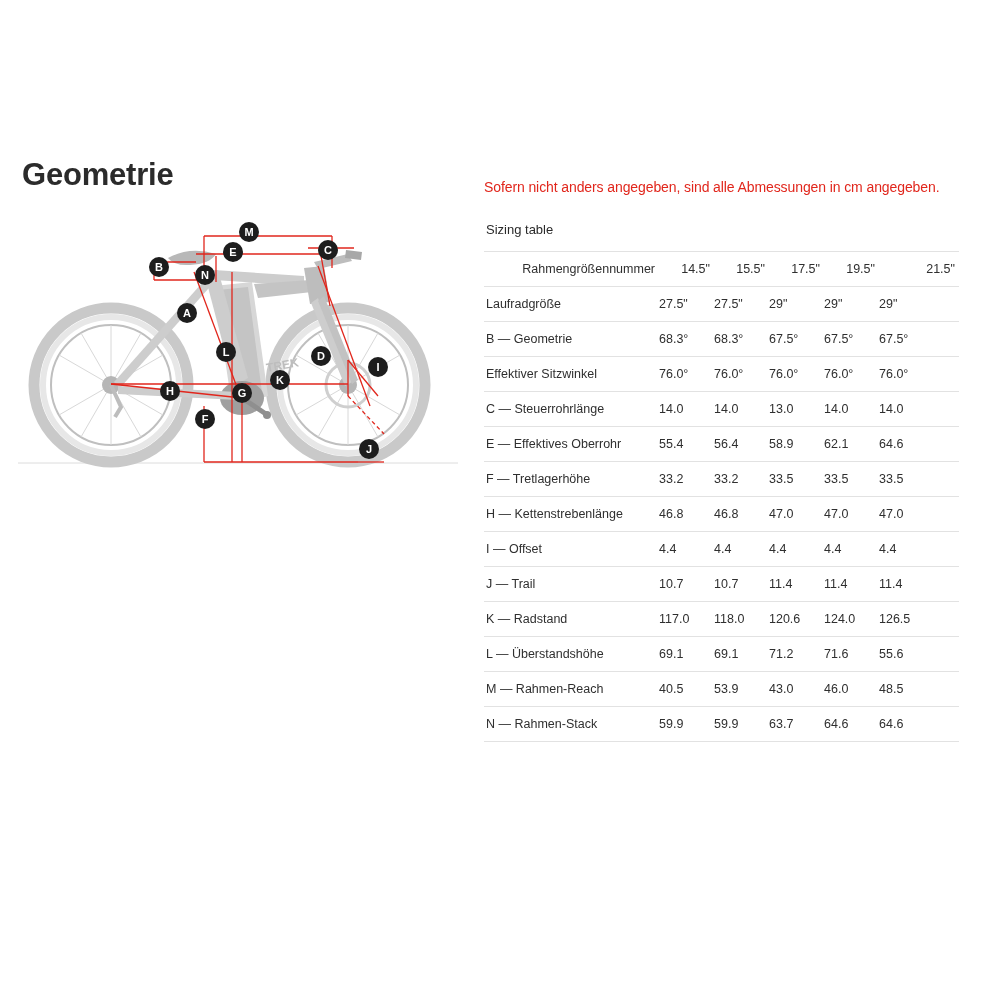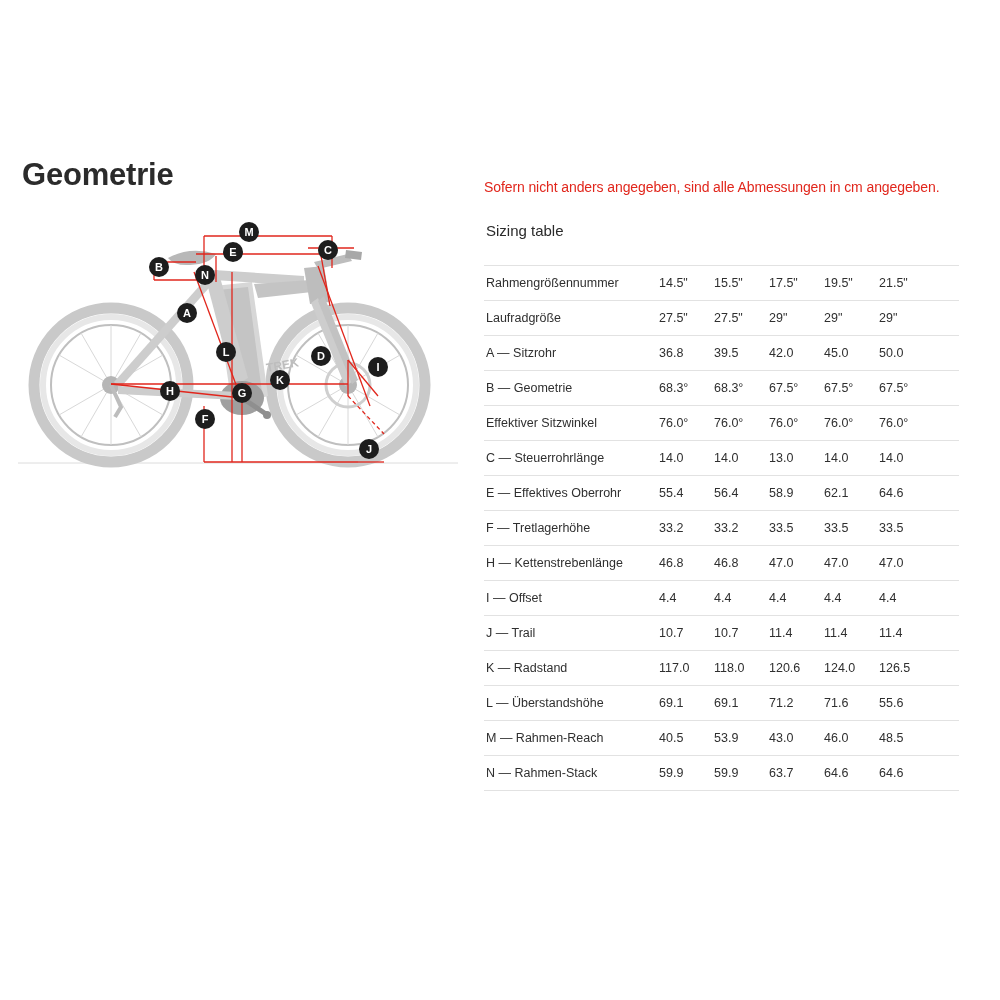--- a/index.html
+++ b/index.html
@@ -51,23 +51,23 @@
     width: 500px;
   }
   .note {
     color: #e1261c;
     font-size: 14px;
     line-height: 1.3;
     margin: 0 0 26px 0;
     letter-spacing: -0.1px;
   }
   .sizing-title {
-    font-size: 15px;
+    font-size: 13px;
     color: #2a2a2a;
-    margin: 0 0 26px 2px;
+    margin: 0 0 14px 2px;
   }
 
   table.geo {
     border-collapse: collapse;
     width: 452px;
     table-layout: fixed;
   }
   table.geo td {
     font-size: 12.5px;
     color: #2f2f2f;
@@ -86,21 +86,21 @@
   table.geo td.val {
     width: 56px;
     padding-left: 0;
   }
 
   
   table.geo col.label-col { width: 175px; }
   table.geo col.v-col { width: 55px; }
   table.geo col.pad-col { width: 80px; }
 
-  .head-row td { font-size: 12.5px; }
+  .head-row td { font-size: 12.5px; text-align: right; }
 </style>
 </head>
 <body>
 
 <div class="page">
 
   <h1 class="page-title">Geometrie</h1>
 
   <div class="diagram">
     <svg width="440" height="310" viewBox="0 0 440 310" xmlns="http://www.w3.org/2000/svg">
@@ -305,28 +305,20 @@
         </tr>
         <tr>
           <td class="label">Laufradgröße</td>
           <td class="val">27.5"</td>
           <td class="val">27.5"</td>
           <td class="val">29"</td>
           <td class="val">29"</td>
           <td class="val">29"</td>
         </tr>
         <tr>
-          <td class="label">A — Sitzrohr</td>
-          <td class="val">36.8</td>
-          <td class="val">39.5</td>
-          <td class="val">42.0</td>
-          <td class="val">45.0</td>
-          <td class="val">50.0</td>
-        </tr>
-        <tr>
           <td class="label">B — Geometrie</td>
           <td class="val">68.3°</td>
           <td class="val">68.3°</td>
           <td class="val">67.5°</td>
           <td class="val">67.5°</td>
           <td class="val">67.5°</td>
         </tr>
         <tr>
           <td class="label">Effektiver Sitzwinkel</td>
           <td class="val">76.0°</td>

